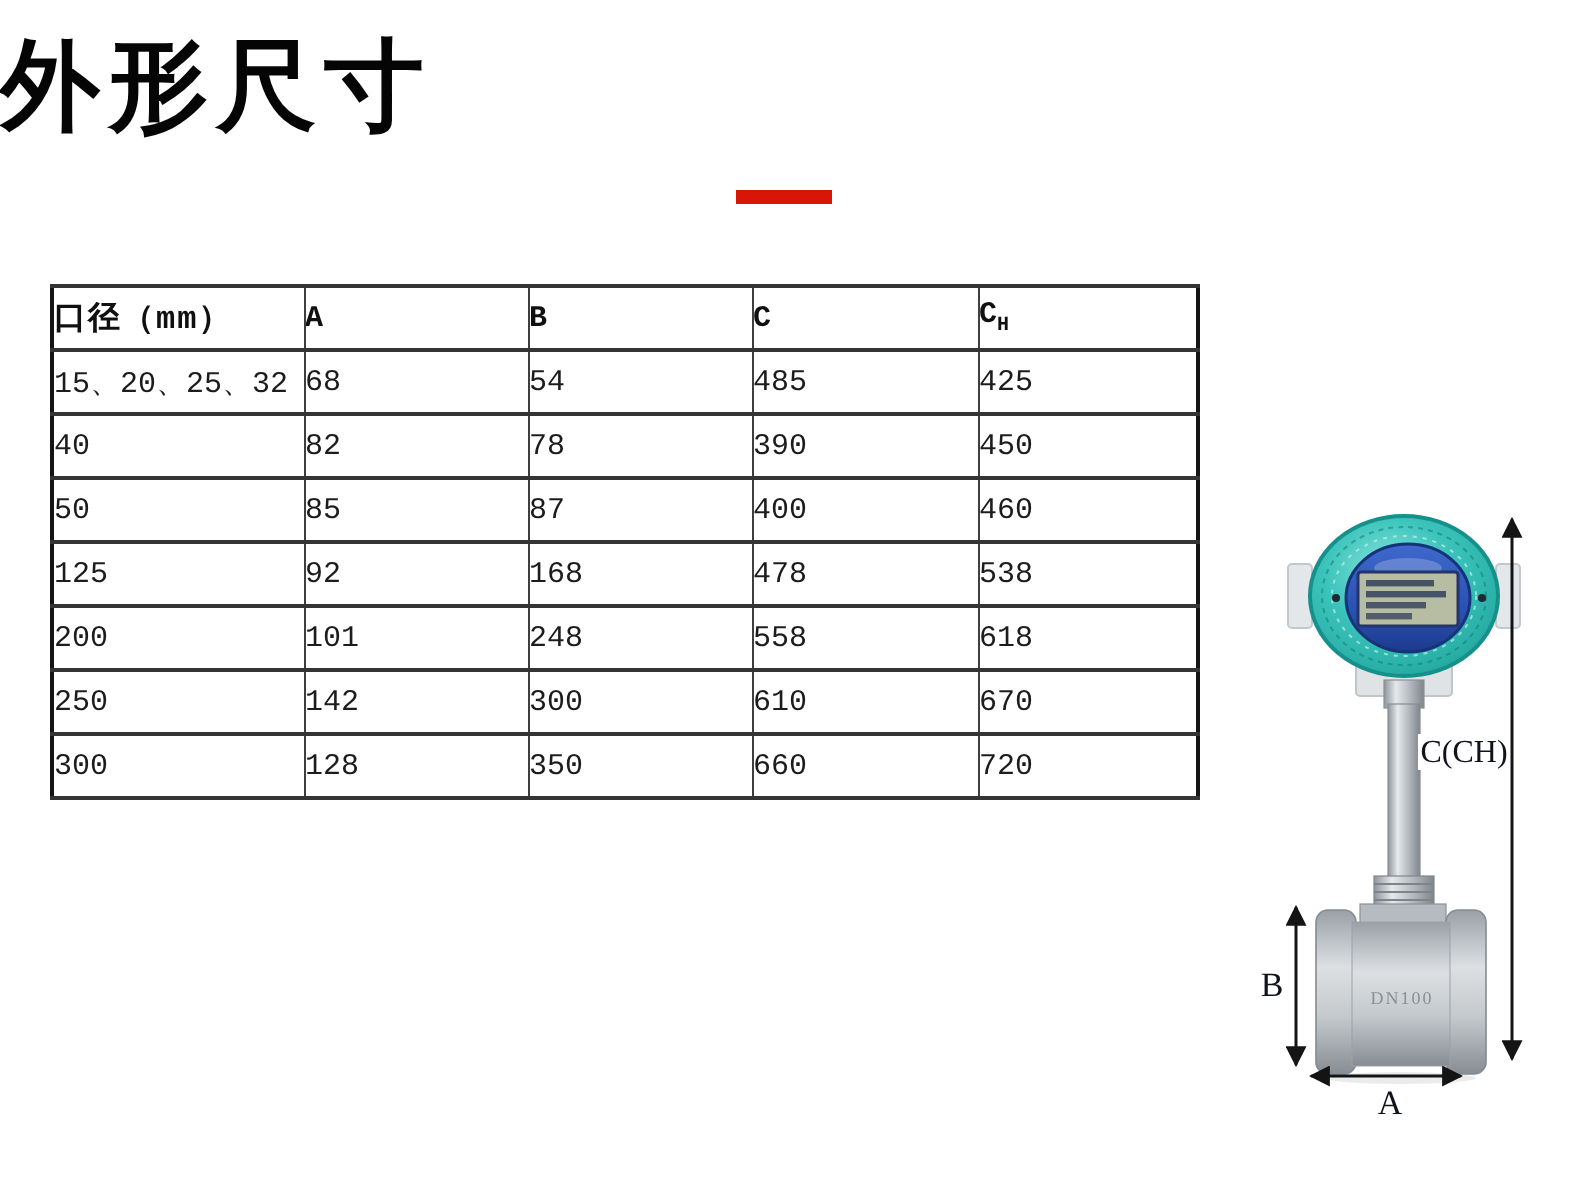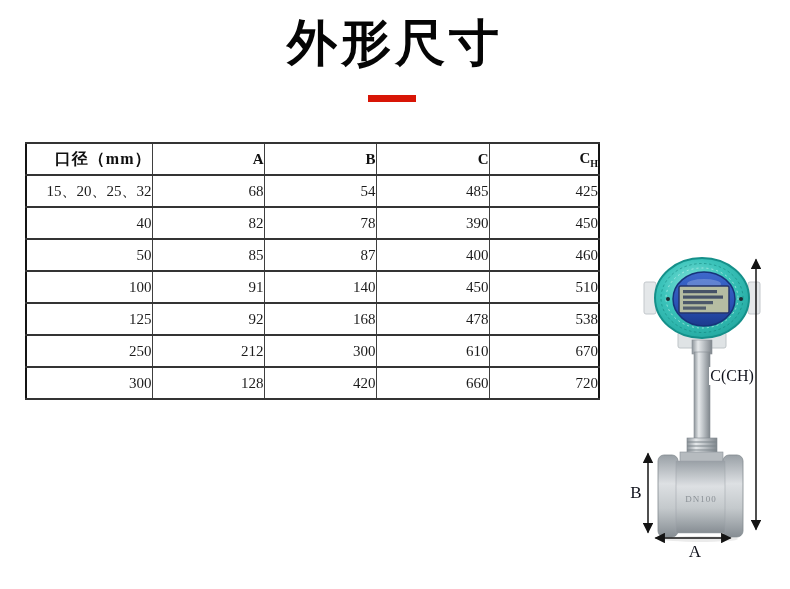--- a/index.html
+++ b/index.html
@@ -1,37 +1,37 @@
 <!DOCTYPE html>
 <html><head>
 <meta charset="utf-8">
 <style>
   html,body{margin:0;padding:0;}
   body{
     width:790px;height:589px;position:relative;background:#ffffff;
     font-family:"Liberation Serif", serif;overflow:hidden;color:#000;
   }
   .page-title{
-    position:absolute;left:0;top:10px;width:790px;text-align:center;
+    position:absolute;left:0;top:10px;width:790px;
     font-family:"Liberation Sans", sans-serif;
     font-size:50px;font-weight:bold;letter-spacing:4px;color:#050505;margin:0;
   }
   .title-underline{
     position:absolute;left:368px;top:95px;width:48px;height:7px;background:#d81506;
   }
   table.dim-table{
     position:absolute;left:25px;top:142px;width:573px;
     border-collapse:collapse;table-layout:fixed;background:#fff;
     border:2px solid #141414;
   }
   .dim-table th,.dim-table td{
     border-left:1px solid #3f3f3f;border-right:1px solid #3f3f3f;
     border-top:2px solid #343434;border-bottom:2px solid #343434;
-    text-align:right;vertical-align:middle;padding:0;
-    font-family:Liberation Serif, serif;font-size:15px;color:#1c1c1c;
+    text-align:left;vertical-align:middle;padding:0;
+    font-family:Liberation Mono, monospace;font-size:15px;color:#1c1c1c;
     height:30px;white-space:nowrap;overflow:hidden;
   }
   .dim-table th{font-weight:bold;font-size:15px;color:#101010;height:30px;}
   .dim-table th.diam{font-size:16px;letter-spacing:1px;}
   .dim-table th sub{font-size:10px;font-weight:bold;}
   .figure-wrap{position:absolute;left:608px;top:240px;width:182px;height:335px;}
   svg text{font-family:"Liberation Serif", serif;}
 </style>
 </head>
 <body>
@@ -72,44 +72,44 @@
         <td>450</td>
       </tr>
       <tr>
         <td>50</td>
         <td>85</td>
         <td>87</td>
         <td>400</td>
         <td>460</td>
       </tr>
       <tr>
-        <td>100</td>
-        <td>91</td>
-        <td>140</td>
-        <td>450</td>
-        <td>510</td>
-      </tr>
-      <tr>
         <td>125</td>
         <td>92</td>
         <td>168</td>
         <td>478</td>
         <td>538</td>
       </tr>
       <tr>
+        <td>200</td>
+        <td>101</td>
+        <td>248</td>
+        <td>558</td>
+        <td>618</td>
+      </tr>
+      <tr>
         <td>250</td>
-        <td>212</td>
+        <td>142</td>
         <td>300</td>
         <td>610</td>
         <td>670</td>
       </tr>
       <tr>
         <td>300</td>
         <td>128</td>
-        <td>420</td>
+        <td>350</td>
         <td>660</td>
         <td>720</td>
       </tr>
     </tbody>
 </table>
 
 <div class="figure-wrap">
 <svg width="182" height="335" viewBox="0 0 182 335" xmlns="http://www.w3.org/2000/svg">
   <defs>
     <marker id="ah" viewBox="0 0 10 10" refX="8.5" refY="5" markerWidth="7" markerHeight="7" orient="auto-start-reverse">

